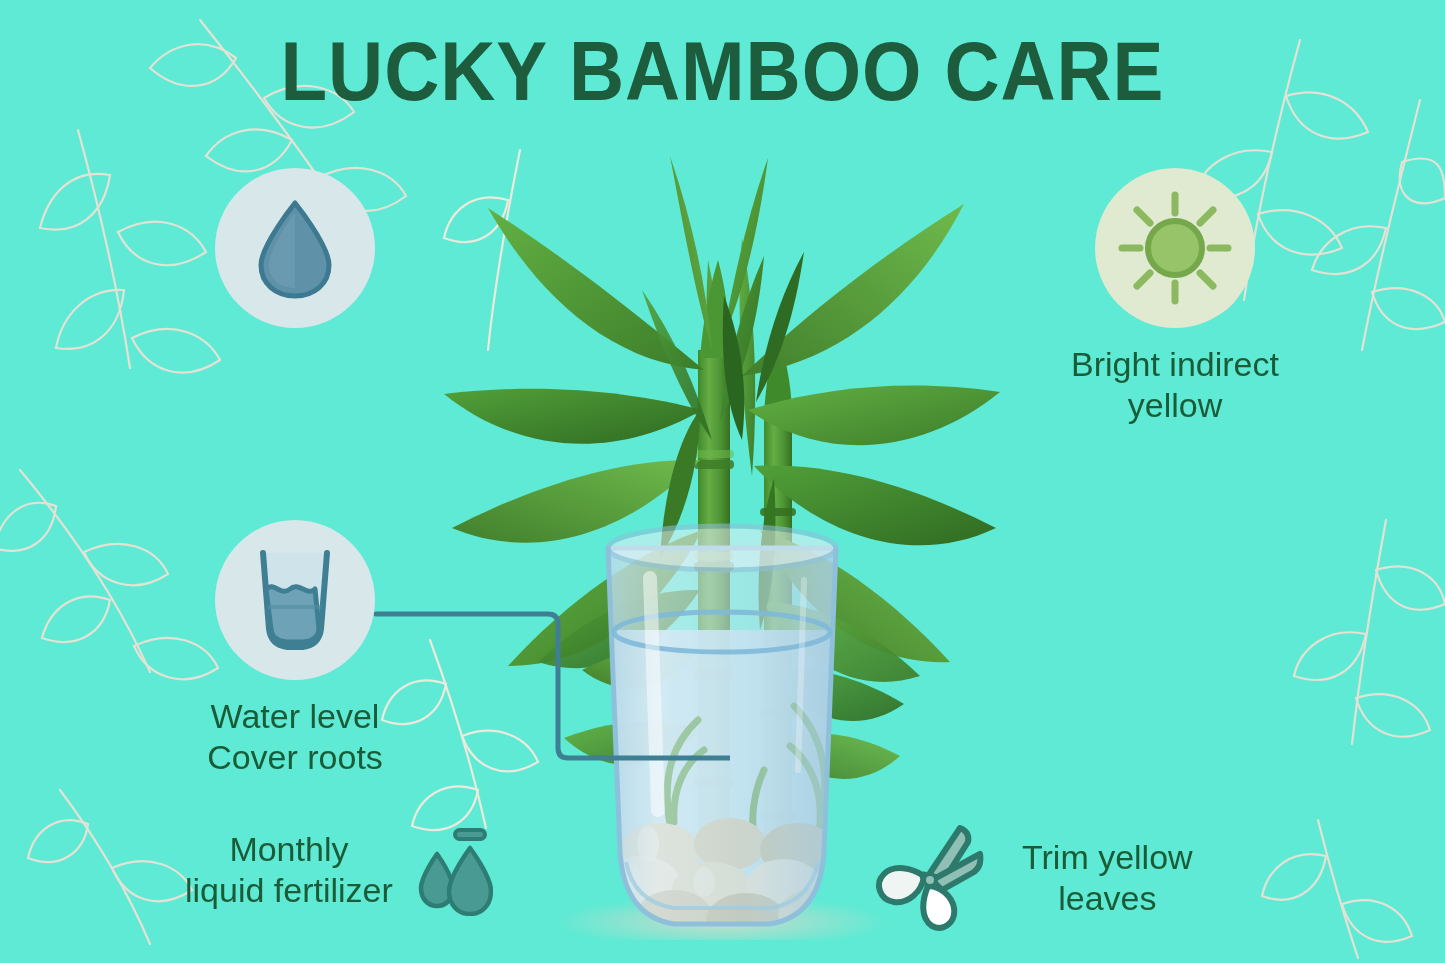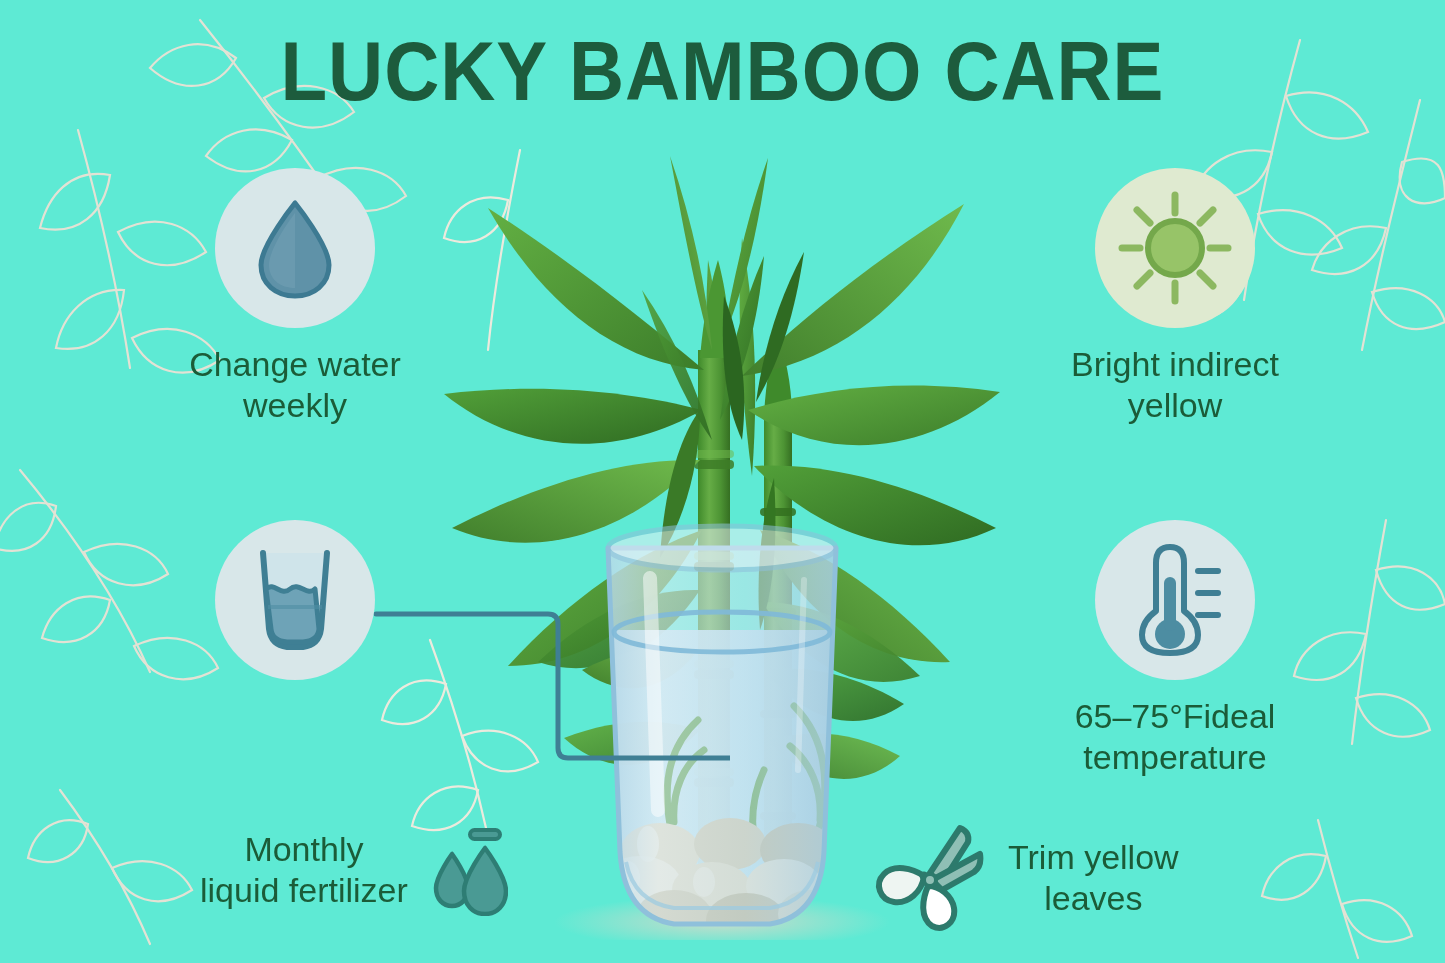--- a/index.html
+++ b/index.html
@@ -49,22 +49,22 @@
   #f-light      {left:1000px;top:168px;  width:350px;}
   #f-level      {left:120px; top:520px;  width:350px;}
   #f-temp       {left:1000px;top:520px;  width:350px;}
 
   #f-water .badge, #f-light .badge, #f-level .badge, #f-temp .badge{
     width:160px;height:160px;
   }
 
   
   .rowfeature{position:absolute;display:flex;align-items:center;}
-  #f-fert{left:200px;top:824px;gap:22px;}
-  #f-trim{left:872px;top:824px;gap:24px;}
+  #f-fert{left:185px;top:824px;gap:22px;}
+  #f-trim{left:872px;top:824px;gap:38px;}
   #f-fert .caption, #f-trim .caption{margin-top:0;text-align:center;}
 
   .plantwrap{position:absolute;left:412px;top:110px;width:620px;height:830px;}
 
   .connector{position:absolute;left:330px;top:570px;width:400px;height:240px;}
 </style>
 </head>
 <body>
 
 <div class="stage">
@@ -282,22 +282,20 @@
     <path d="M46 44 L218 44 Q228 44 228 54 L228 178 Q228 188 238 188 L400 188" fill="none" stroke="#3f7f94" stroke-width="5" stroke-linecap="round" stroke-linejoin="round"></path>
   </svg>
 
   <div class="feature" id="f-water">
     <div class="badge blue">
       <svg width="92" height="102" viewBox="0 0 92 102">
         <path d="M46 6 C46 6 12 48 12 68 C12 87 27 99 46 99 C65 99 80 87 80 68 C80 48 46 6 46 6Z" fill="#5f92a8" stroke="#3d7a92" stroke-width="5" stroke-linejoin="round"></path>
         <path d="M46 16 C46 16 20 50 20 68 C20 82 31 91 46 91 Z" fill="#78a5b8" opacity="0.45"></path>
       </svg>
     </div>
-    <div class="caption">Change water
-weekly</div>
   </div>
 
   <div class="feature" id="f-light">
     <div class="badge green">
       <svg width="118" height="118" viewBox="0 0 118 118">
         <circle cx="59" cy="59" r="27" fill="#97c468" stroke="#74a84b" stroke-width="6"></circle>
         <g stroke="#8cb860" stroke-width="7" stroke-linecap="round">
           <line x1="59" y1="6" x2="59" y2="24"></line>
           <line x1="59" y1="94" x2="59" y2="112"></line>
           <line x1="6" y1="59" x2="24" y2="59"></line>
@@ -314,38 +312,24 @@
   </div>
 
   <div class="feature" id="f-level">
     <div class="badge blue">
       <svg width="108" height="110" viewBox="0 0 108 110">
         <path d="M22 8 L28 84 Q30 100 46 102 L62 102 Q78 100 80 84 L86 8" fill="#cfe4ea" stroke="#3f7f94" stroke-width="6" stroke-linejoin="round" stroke-linecap="round"></path>
         <path d="M25 44 C33 36 40 52 49 44 C58 36 66 52 74 44 L78 84 Q77 96 62 97 L46 97 Q31 96 30 84 Z" fill="#6ea3b7" stroke="#3f7f94" stroke-width="5" stroke-linejoin="round"></path>
         <path d="M27 62 L81 62" stroke="#4f8ea4" stroke-width="4" opacity="0.6"></path>
       </svg>
     </div>
-  </div>
-
-  <div class="feature" id="f-temp">
-    <div class="badge blue">
-      <svg width="110" height="118" viewBox="0 0 110 118">
-        <path d="M36 22 Q36 6 50 6 Q64 6 64 22 L64 70 Q78 80 78 94 Q78 112 50 112 Q22 112 22 94 Q22 80 36 70 Z" fill="none" stroke="#3f7f94" stroke-width="6" stroke-linejoin="round"></path>
-        <circle cx="50" cy="93" r="15" fill="#4d8da2"></circle>
-        <rect x="44" y="36" width="12" height="54" rx="6" fill="#4d8da2"></rect>
-        <g stroke="#3f7f94" stroke-width="6" stroke-linecap="round">
-          <line x1="78" y1="30" x2="98" y2="30"></line>
-          <line x1="78" y1="52" x2="98" y2="52"></line>
-          <line x1="78" y1="74" x2="98" y2="74"></line>
-        </g>
-      </svg>
-    </div>
-    <div class="caption">65–75°Fideal
-temperature</div>
-  </div>
+    <div class="caption">Water level
+Cover roots</div>
+  </div>
+
 
   <div class="rowfeature" id="f-fert">
     <div class="caption">Monthly
 liquid fertilizer</div>
     <svg width="78" height="92" viewBox="0 0 78 92">
       <rect x="40" y="6" width="30" height="9" rx="4.5" fill="#4a9a94" stroke="#2e7d74" stroke-width="4"></rect>
       <path d="M22 30 C22 30 6 52 6 64 C6 75 13 82 22 82 C31 82 38 75 38 64 C38 52 22 30 22 30Z" fill="#4a9a94" stroke="#2e7d74" stroke-width="4.5" stroke-linejoin="round"></path>
       <path d="M55 24 C55 24 34 52 34 67 C34 81 43 90 55 90 C67 90 76 81 76 67 C76 52 55 24 55 24Z" fill="#4a9a94" stroke="#2e7d74" stroke-width="4.5" stroke-linejoin="round"></path>
     </svg>
   </div>

